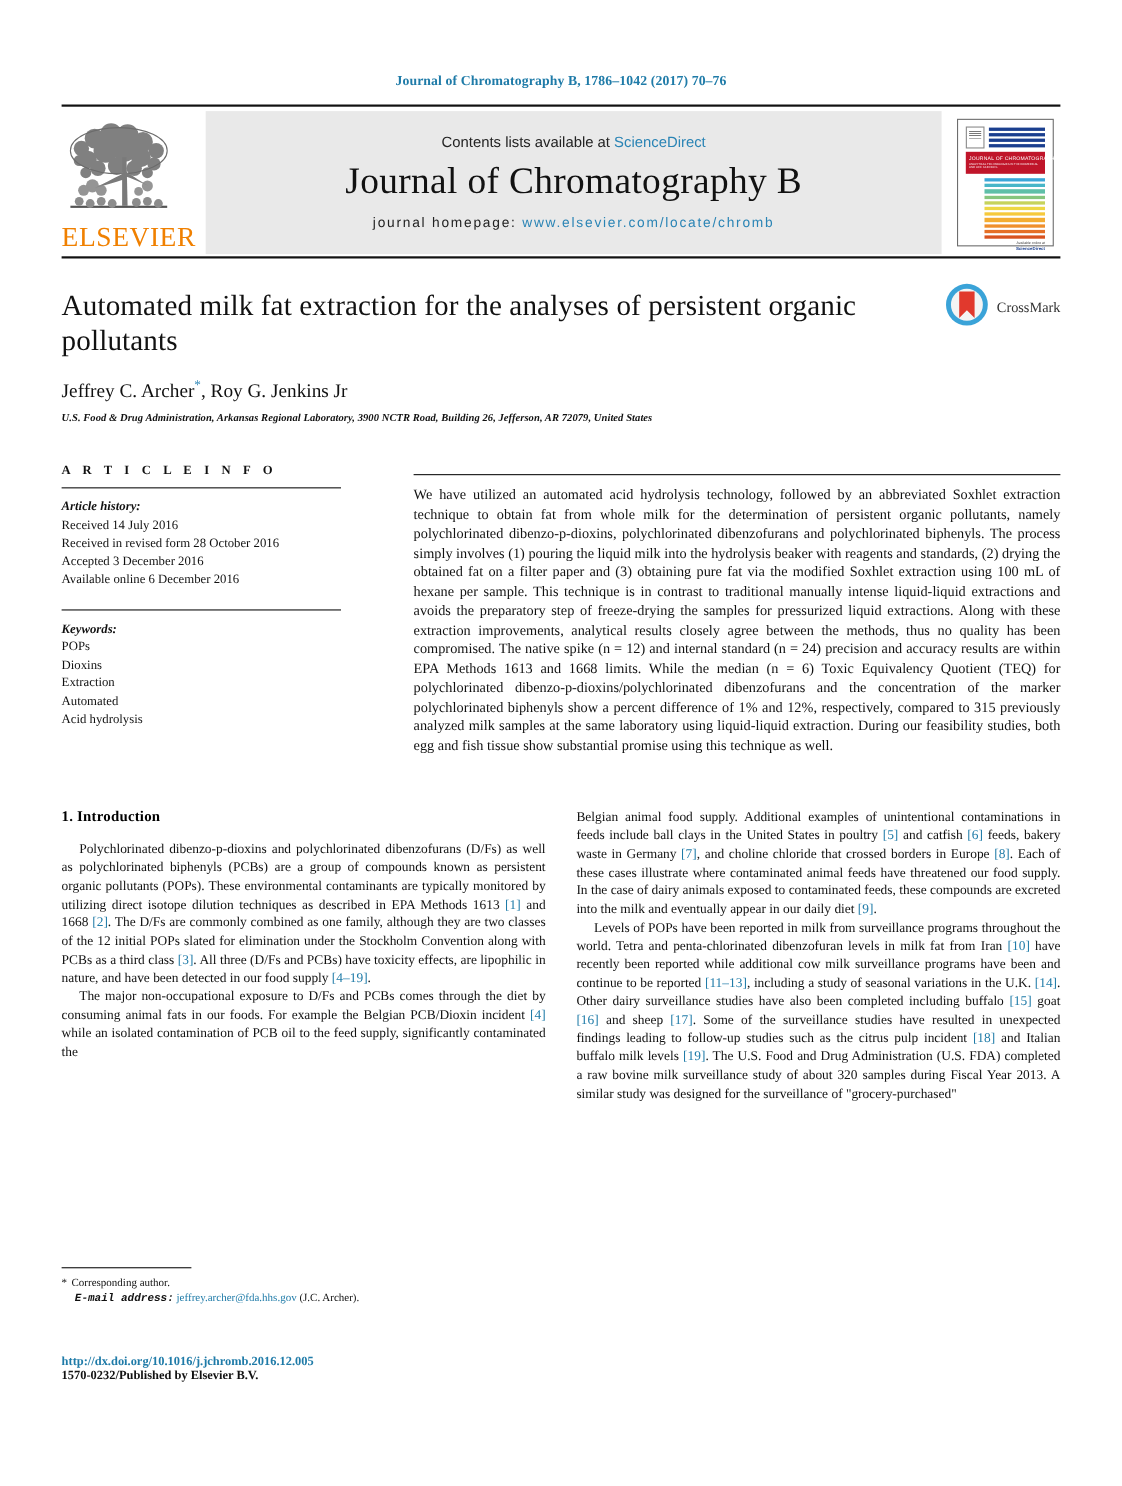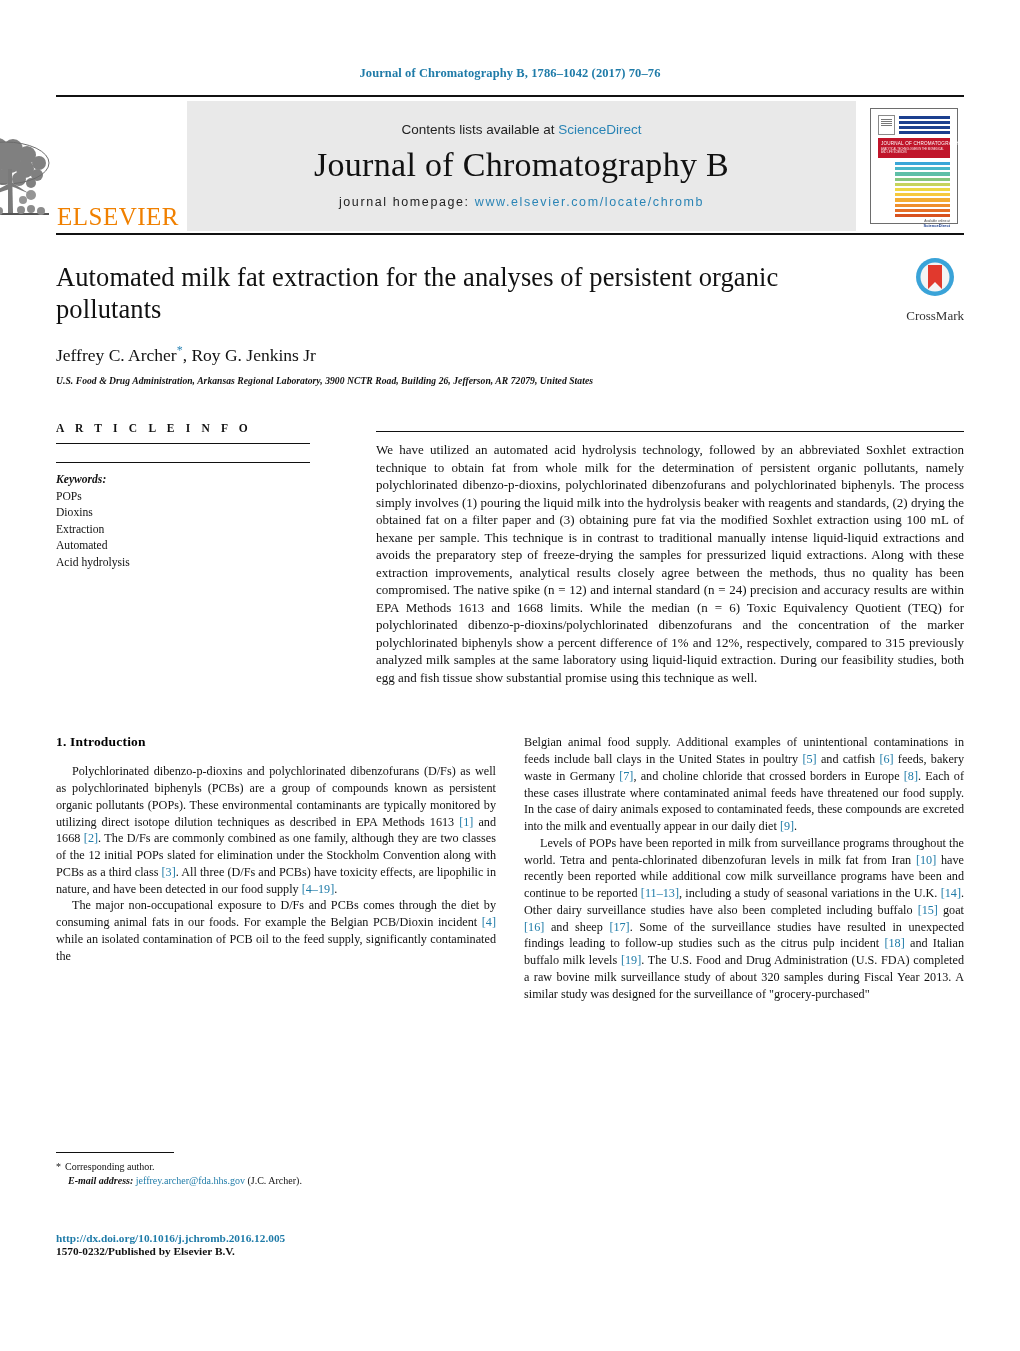--- a/index.html
+++ b/index.html
@@ -24,21 +24,21 @@
     letter-spacing:.1px;
     padding-top:66px;
   }
 
   
   .masthead-wrap { margin:14px 56px 0 56px; }
   .rule-thick { border-top:2.4px solid #111; }
   .masthead { display:flex; align-items:stretch; height:130px; margin-top:4px; }
   .logo-cell {
     width:123px; flex:0 0 123px;
-    display:flex; flex-direction:row; align-items:flex-end; justify-content:flex-end;
+    display:flex; flex-direction:column; align-items:flex-start; justify-content:flex-end;
     padding-bottom:2px;
   }
   .tree-svg { display:block; }
   .elsevier-word {
     font-family:"Liberation Serif", serif;
     color:#f08000;
     font-size:25px;
     letter-spacing:.5px;
     line-height:1;
     font-weight:normal;
@@ -94,21 +94,21 @@
   .paper-title {
     font-size:26.5px; line-height:1.22; font-weight:normal;
     margin:0 150px 0 0; color:#111; letter-spacing:.1px;
   }
   .authors { font-size:17.5px; margin-top:17px; color:#111; }
   .authors sup { color:#2a84b5; font-size:12px; }
   .affil { font-size:9.6px; font-style:italic; font-weight:bold; margin-top:10px; color:#111; letter-spacing:.05px;}
 
   .crossmark {
     position:absolute; right:0; top:22px;
-    display:flex; align-items:center; gap:7px;flex-direction:column;
+    display:flex; align-items:center; gap:7px;
   }
   .crossmark-label { font-size:13px; color:#333; font-family:"Liberation Serif", serif;}
 
   
   .ia-wrap { margin:36px 56px 0 56px; display:flex;gap:36px; }
   .col-info { width:276px; flex:0 0 276px; padding-right:22px; }
   .col-abs { flex:1 1 auto; padding-left:8px; }
   .sec-head {
     font-size:11.5px; font-weight:bold; letter-spacing:4.2px;
     font-family:"Liberation Serif", serif; color:#111;
@@ -131,21 +131,21 @@
   .bodytext { font-size:12.2px; line-height:1.375; text-align:justify; color:#111; hyphens:auto; }
   .bodytext p { margin:0; text-indent:16px; }
   .bodytext p.first { text-indent:16px; }
   .ref { color:#1f7ba8; }
 
   
   .footnotes { position:absolute; left:56px; width:418px; top:1152px; }
   .fn-rule { border-top:1px solid #111; width:118px; margin-bottom:7px; }
   .fn { font-size:10px; line-height:1.4; color:#111; }
   .fn .star { margin-right:4px; }
-  .fn i { font-style:italic; font-weight:bold; }
+  .fn i { font-style:italic; font-weight:bold;font-family:Liberation Mono, monospace; }
   .fn a, .link { color:#1f7ba8; text-decoration:none; }
   .doi-block { position:absolute; left:56px; top:1232px; }
   .doi { font-size:11.3px; color:#1f7ba8; font-weight:bold;text-align:center;}
   .issn { font-size:11.3px; color:#111; margin-top:1px; font-weight:bold;}
 </style>
 </head>
 <body>
 
 <div class="page">
 
@@ -271,20 +271,27 @@
       </span>
       <span class="crossmark-label">CrossMark</span>
     </div>
   </div>
 
   <div class="ia-wrap">
 
     <div class="col-info">
       <div class="sec-head">A R T I C L E    I N F O</div>
       <div class="hr-rule"></div>
+      <div class="info-txt">
+        <div class="lbl">Article history:</div>
+        <div>Received 14 July 2016</div>
+        <div>Received in revised form 28 October 2016</div>
+        <div>Accepted 3 December 2016</div>
+        <div>Available online 6 December 2016</div>
+      </div>
       <div class="hr-rule thin" style="margin-top:18px;"></div>
       <div class="info-txt kw-block">
         <div class="lbl">Keywords:</div>
         <div>POPs</div>
         <div>Dioxins</div>
         <div>Extraction</div>
         <div>Automated</div>
         <div>Acid hydrolysis</div>
       </div>
     </div>

